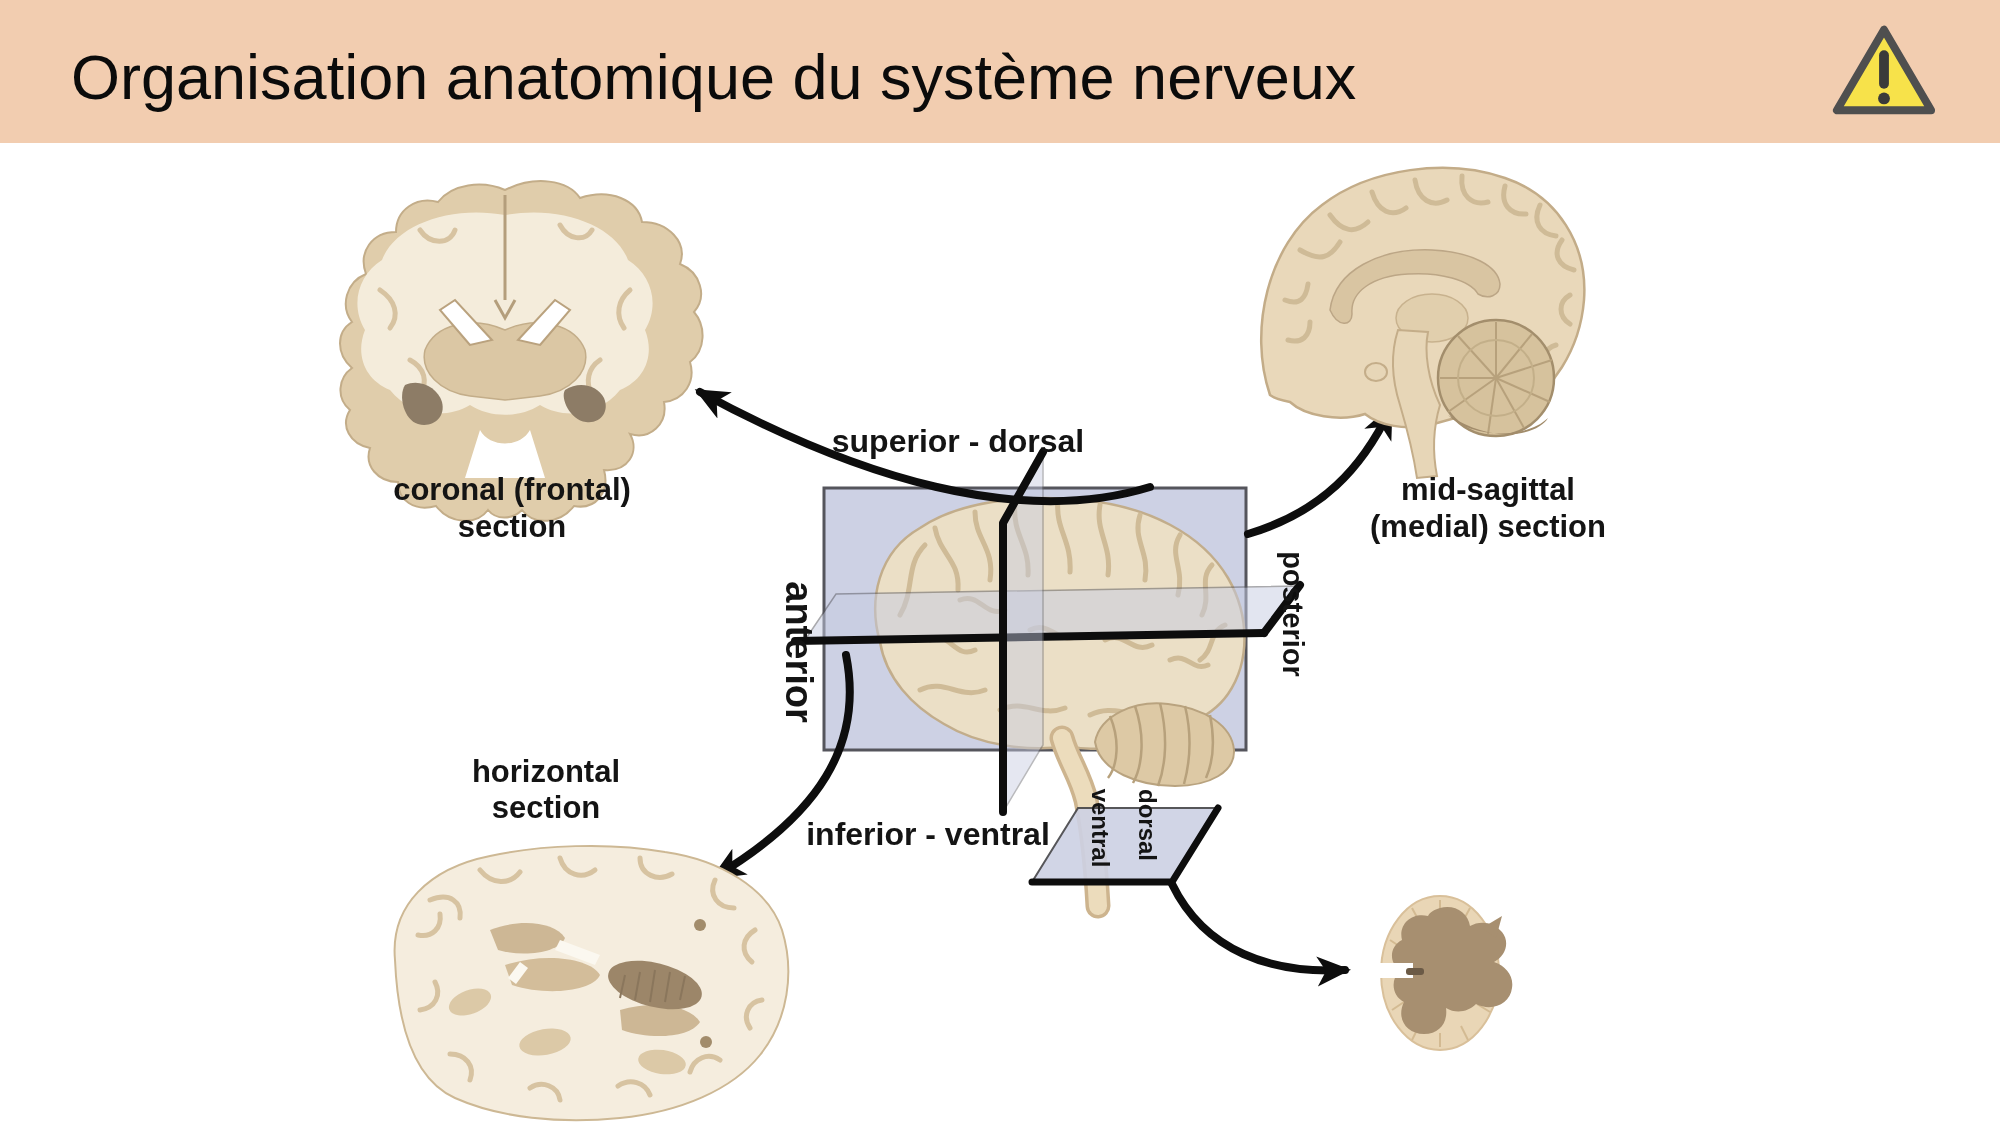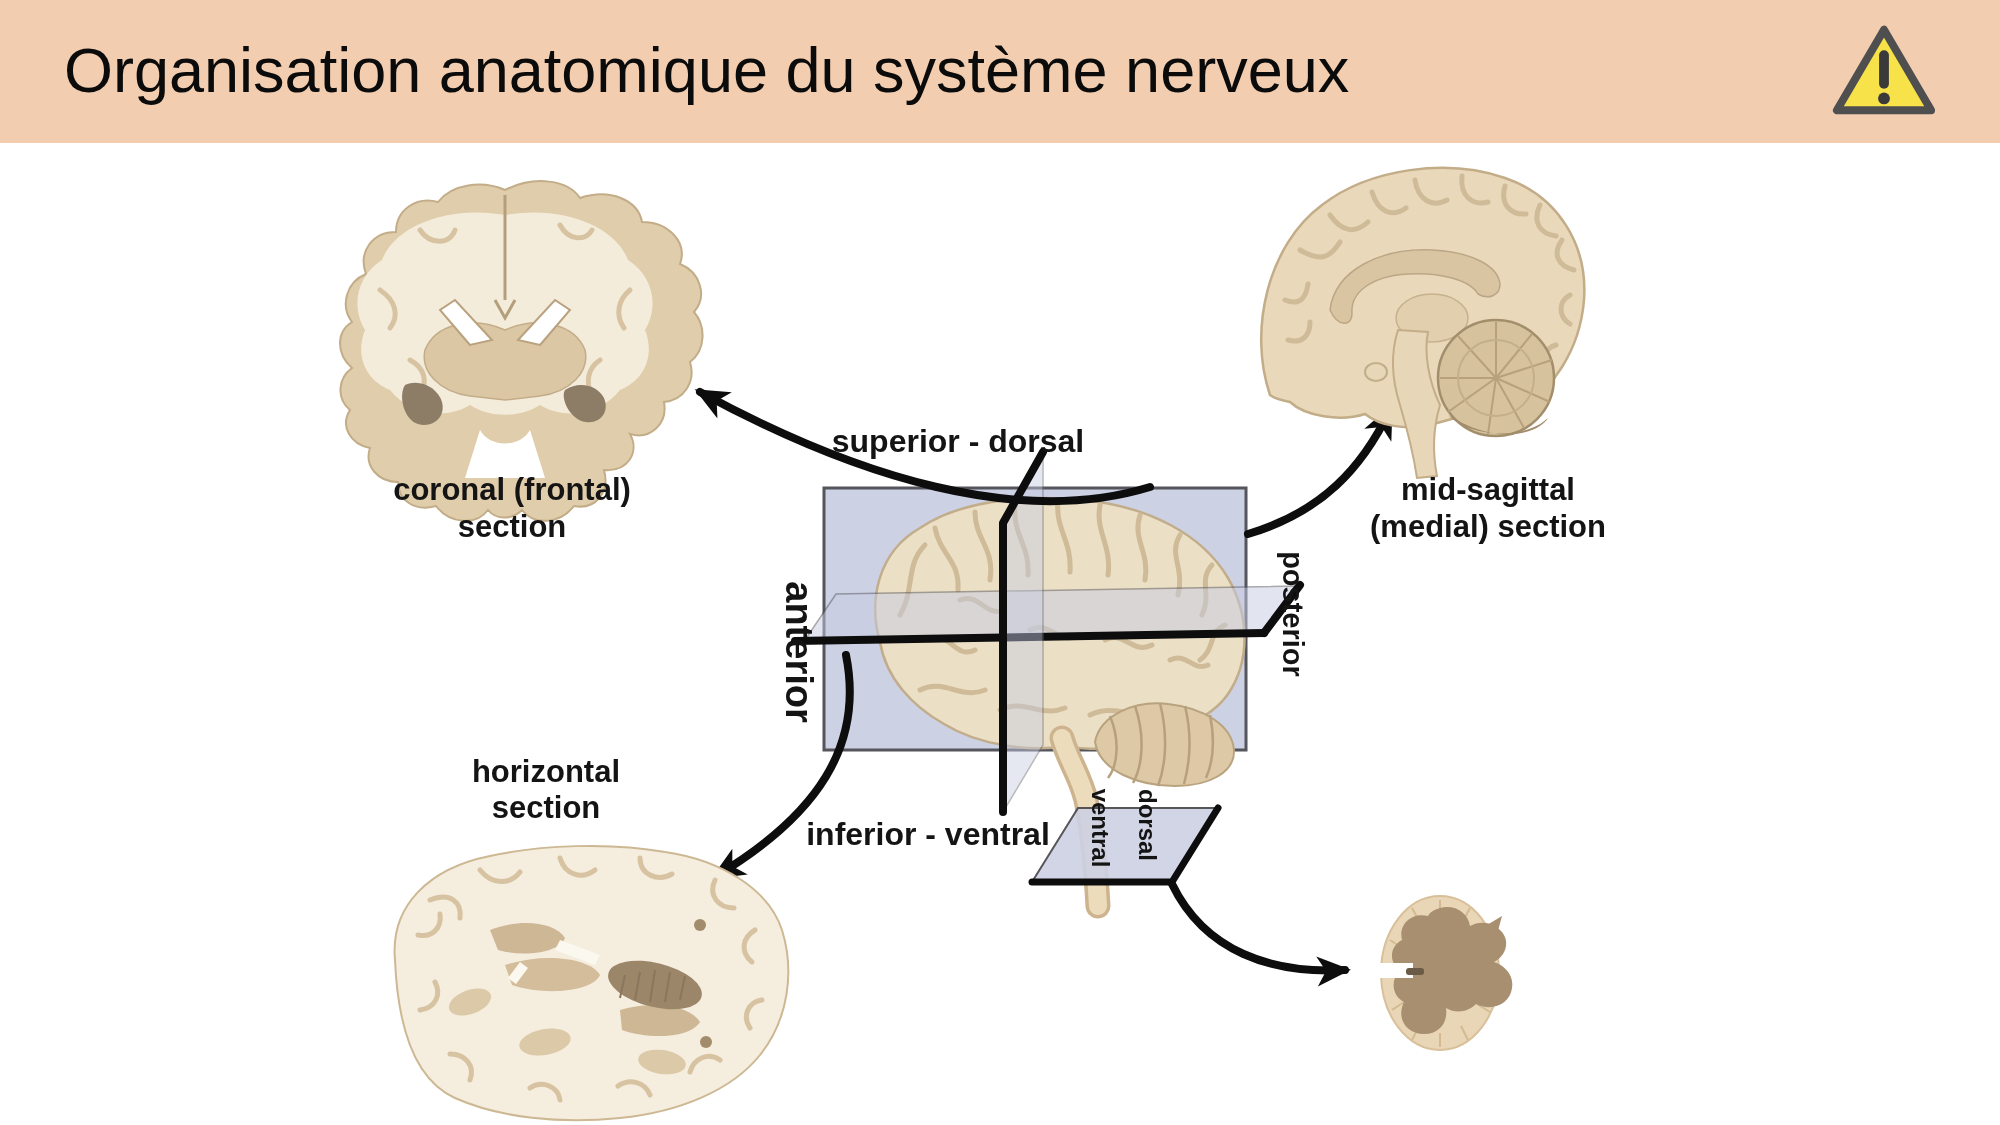--- a/index.html
+++ b/index.html
@@ -1,20 +1,20 @@
 <!DOCTYPE html>
 <html><head>
 <meta charset="utf-8">
 <style>
   html,body{margin:0;padding:0;background:#ffffff;}
   body{width:2000px;height:1125px;position:relative;overflow:hidden;
        font-family:"Liberation Sans",sans-serif;}
   .header{position:absolute;left:0;top:0;width:2000px;height:143px;
           background:#f2cdb0;}
-  .header h1{margin:8px;position:absolute;left:56px;top:26px;
+  .header h1{margin:15px;position:absolute;left:56px;top:26px;
              font-size:63px;font-weight:400;color:#0b0b0b;
              font-family:"Liberation Sans",sans-serif;letter-spacing:0;}
   .warn{position:absolute;right:62px;top:20px;width:108px;height:100px;cursor:pointer;}
   svg.diagram{position:absolute;left:0;top:0;width:2000px;height:1125px;}
   svg text{font-family:"Liberation Sans",sans-serif;font-weight:bold;fill:#141414;}
   .lbl32{font-size:32px;} .lbl31{font-size:31px;} .lbl38{font-size:38px;}
   .lbl29{font-size:29px;} .lbl24{font-size:24px;}
   .gyri{stroke:#cfbb97;stroke-width:5;fill:none;stroke-linecap:round;}
   .gyri2{stroke:#d7c3a1;stroke-width:5;fill:none;stroke-linecap:round;}
   .stria{stroke:#b7a17c;stroke-width:2.5;fill:none;}

